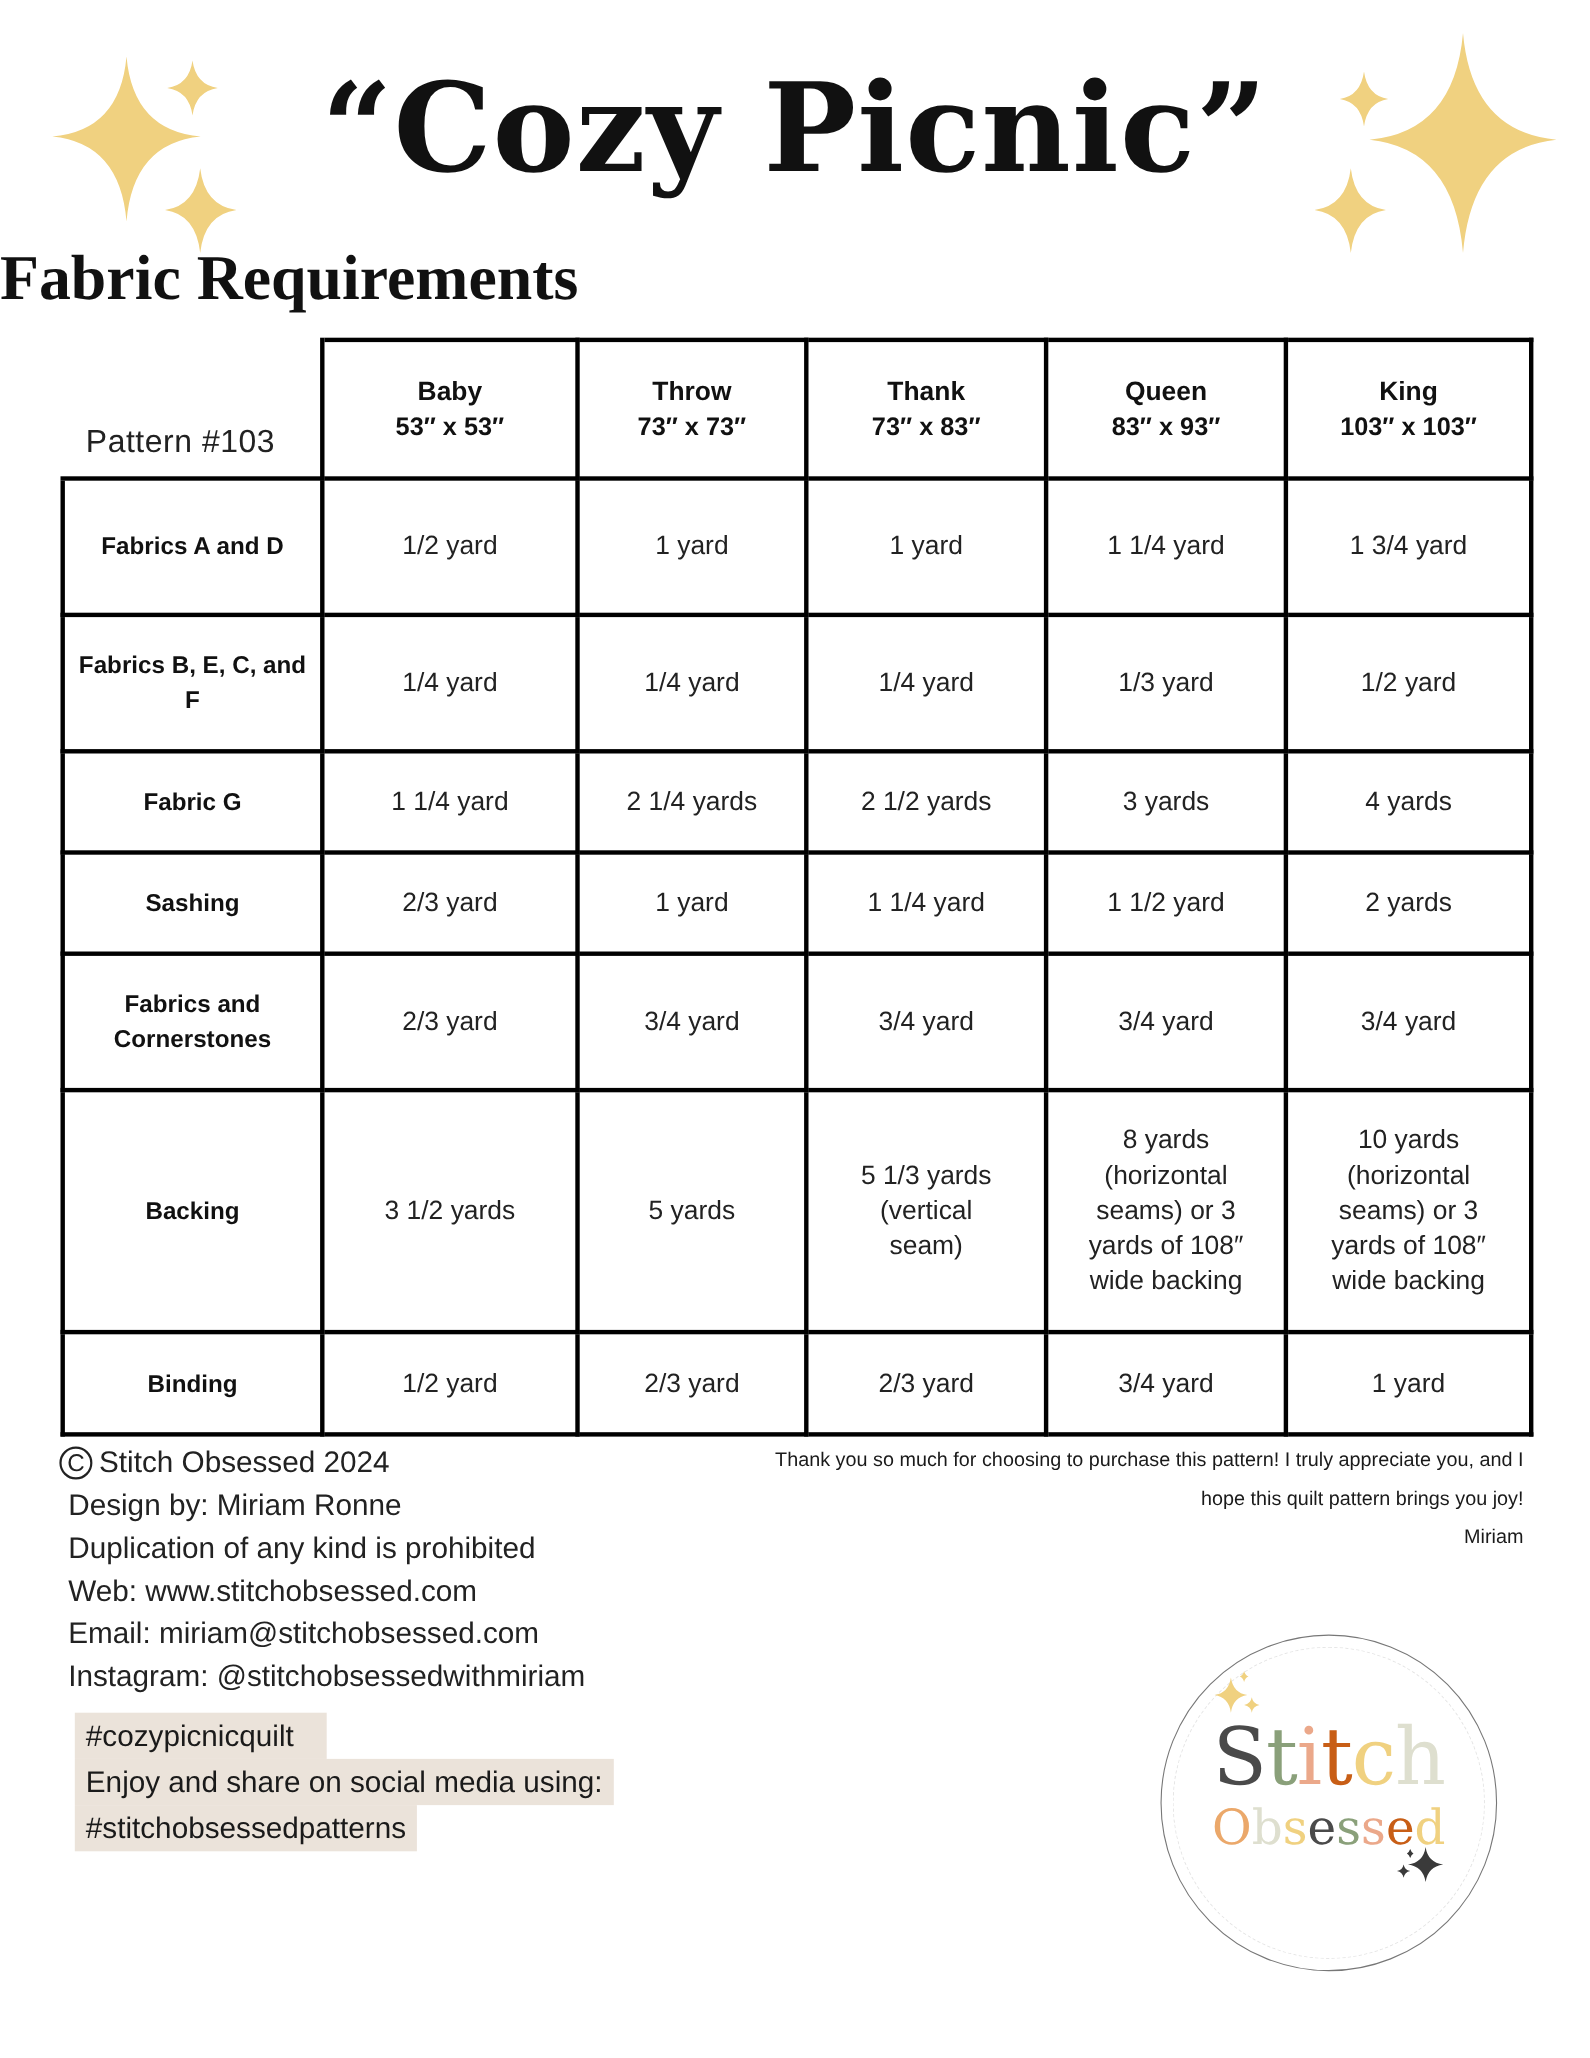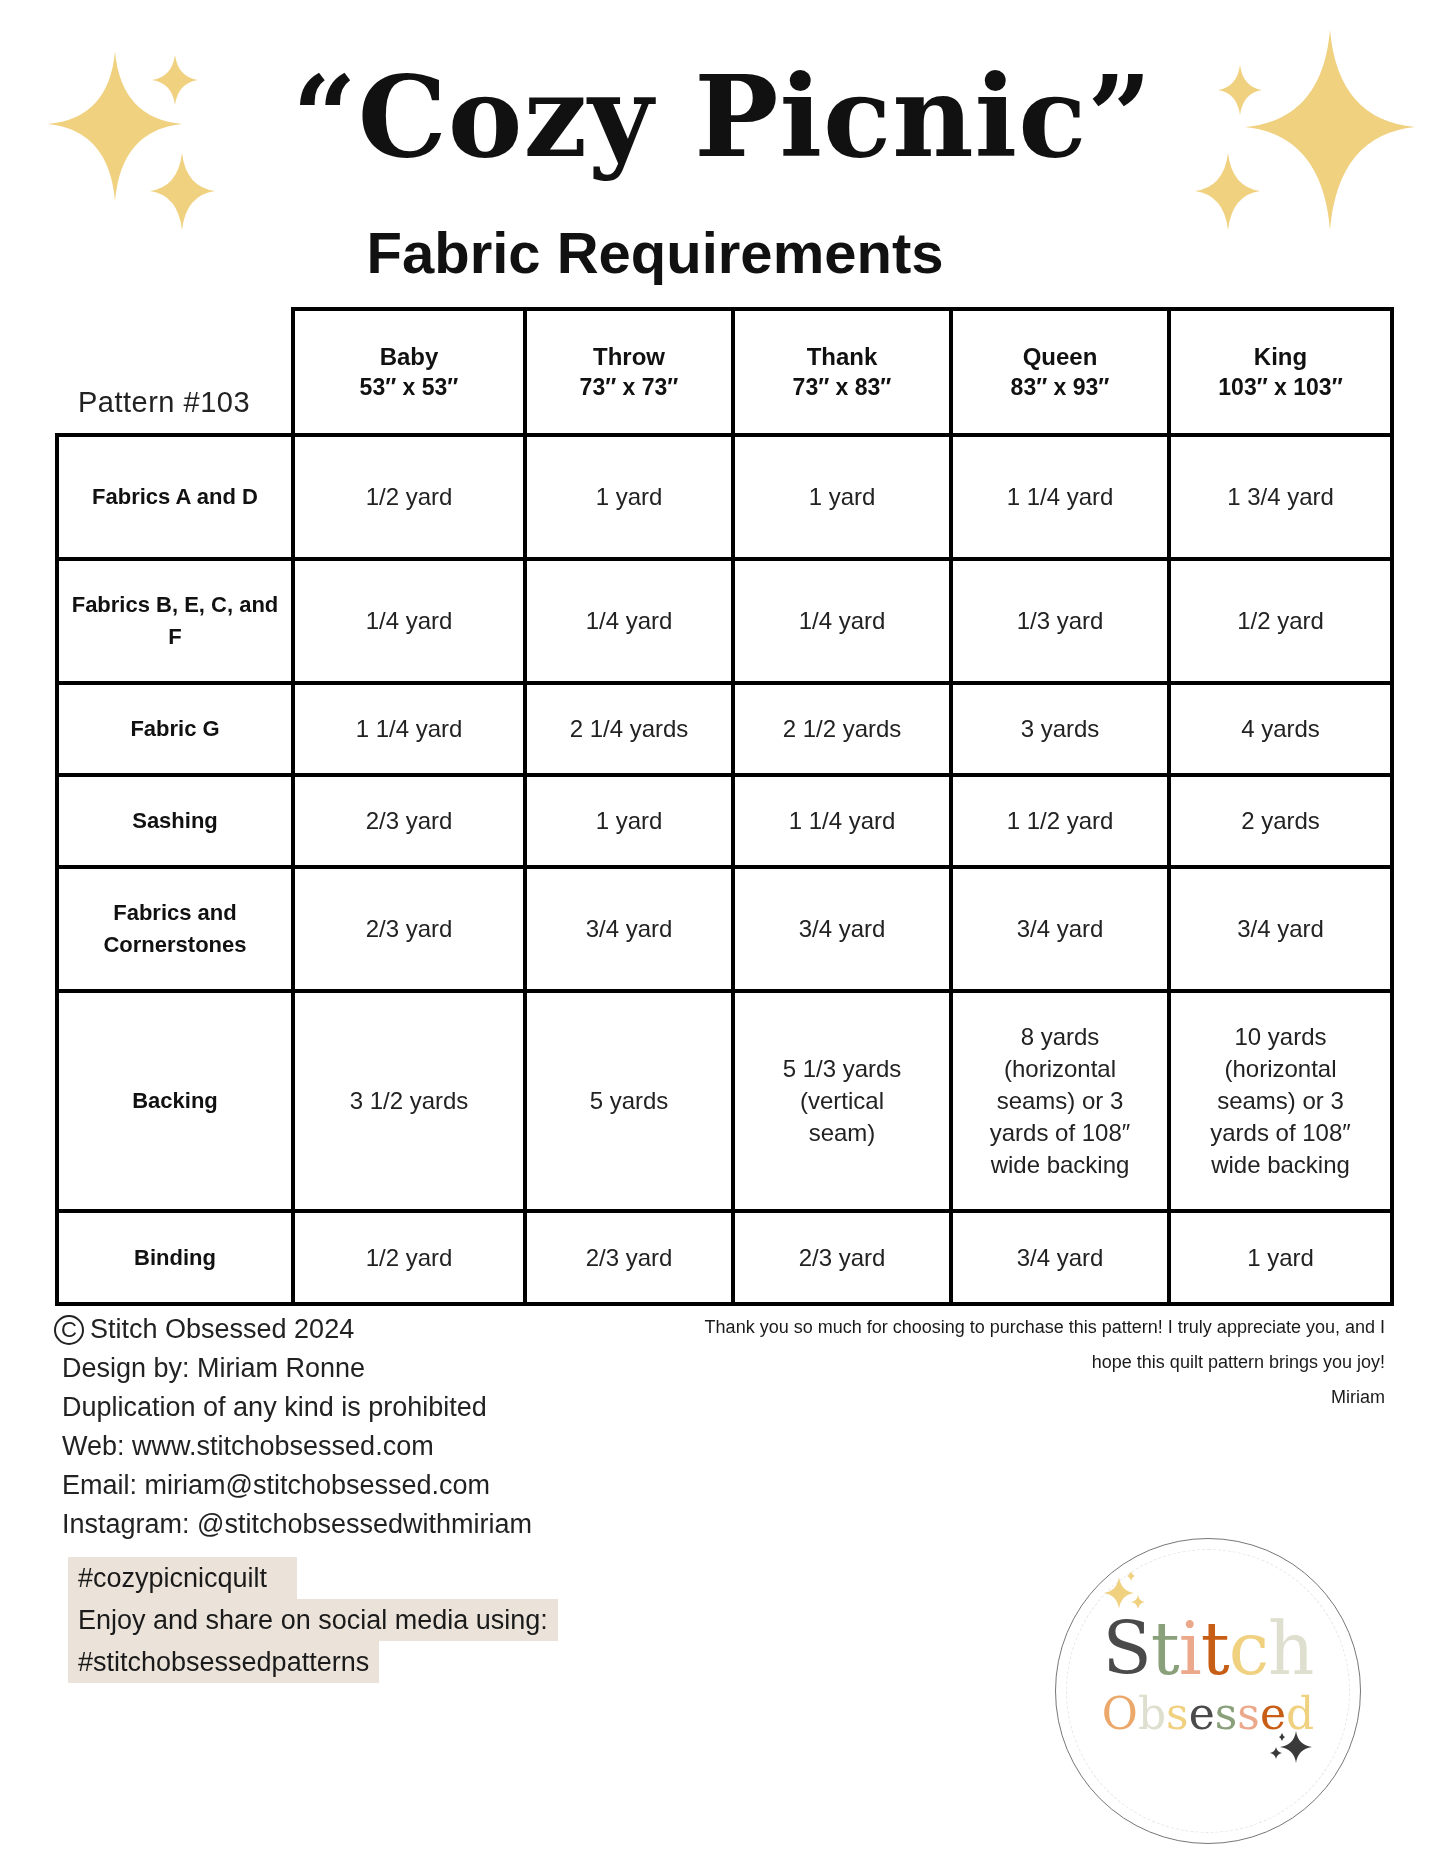--- a/index.html
+++ b/index.html
@@ -5,22 +5,22 @@
   html, body { margin:0; padding:0; background:#ffffff; }
   body { width:1445px; height:1871px; position:relative; overflow:hidden; color:#111; }
   .abs { position:absolute; }
 
   .title {
     left:0; width:1445px; top:52px; text-align:center;
     font-family:"DejaVu Serif", serif; font-weight:bold; font-size:112px; line-height:130px;
     letter-spacing:1px;
   }
   .subtitle {
-    left:0; width:1310px; top:218px; text-align:center;
-    font-family:Liberation Sans, sans-serif; font-weight:bold; font-size:58px; line-height:70px;
+    left:0; width:1310px; top:218px; text-align:left;
+    font-family:Liberation Serif, serif; font-weight:bold; font-size:58px; line-height:70px;
   }
 
   .sparkle { fill:#f0d180; }
 
   .pattern-no {
     left:78px; top:386px; font-family:"Liberation Sans", sans-serif; font-size:29px; color:#222;
     letter-spacing:0.5px;
   }
 
   table.req {
@@ -50,21 +50,21 @@
   }
   .social .hl { background:#ebe3da; padding:2px 10px; display:inline-block; }
 
   .footer-right {
     right:60px; top:1310px; width:720px; text-align:right;
     font-family:"Liberation Sans", sans-serif; font-size:18px; line-height:35px; color:#1a1a1a;
   }
   .signoff { margin-top:36px; }
 
   .logo {
-    left:1055px; top:1538px; width:306px; height:306px; border-radius:50%;
+    left:1055px; top:1486px; width:306px; height:306px; border-radius:50%;
     border:1.5px solid #777; box-sizing:border-box; background:#fff;
   }
   .logo-inner {
     position:absolute; left:10px; top:10px; right:10px; bottom:10px; border-radius:50%;
     border:1.5px dashed #e6e6e6;
   }
   .logo-stitch {
     position:absolute; left:0; width:100%; top:70px; text-align:center;
     font-family:"DejaVu Serif", serif; font-size:72px; line-height:80px; letter-spacing:-1px;
   }

